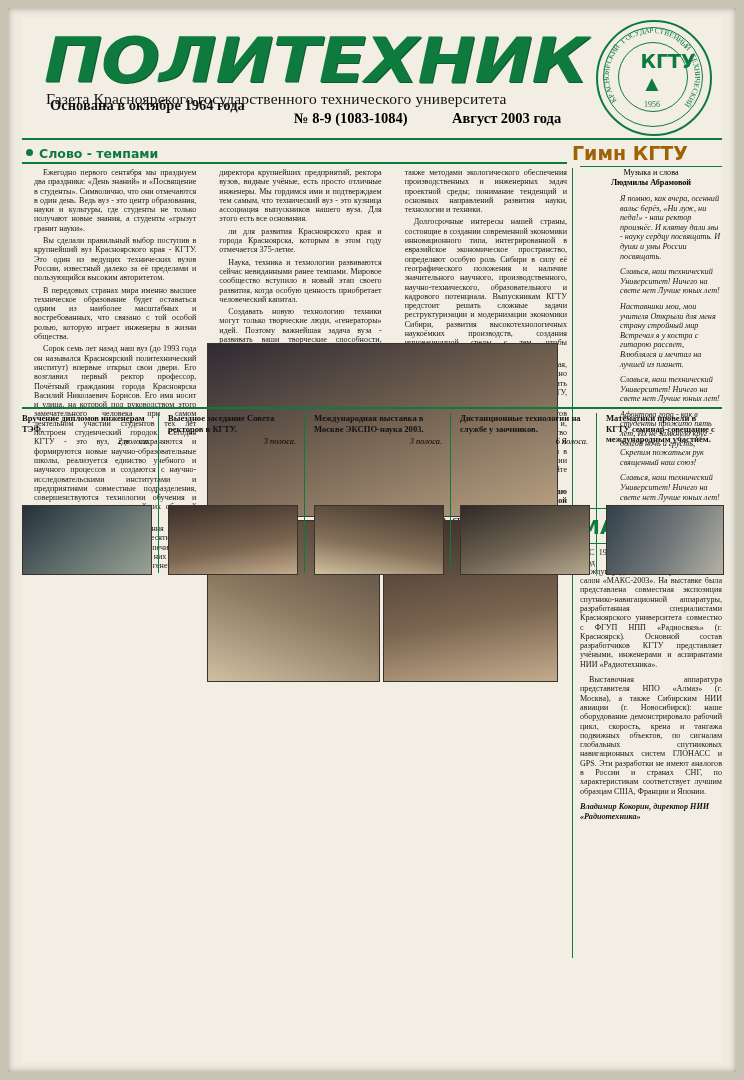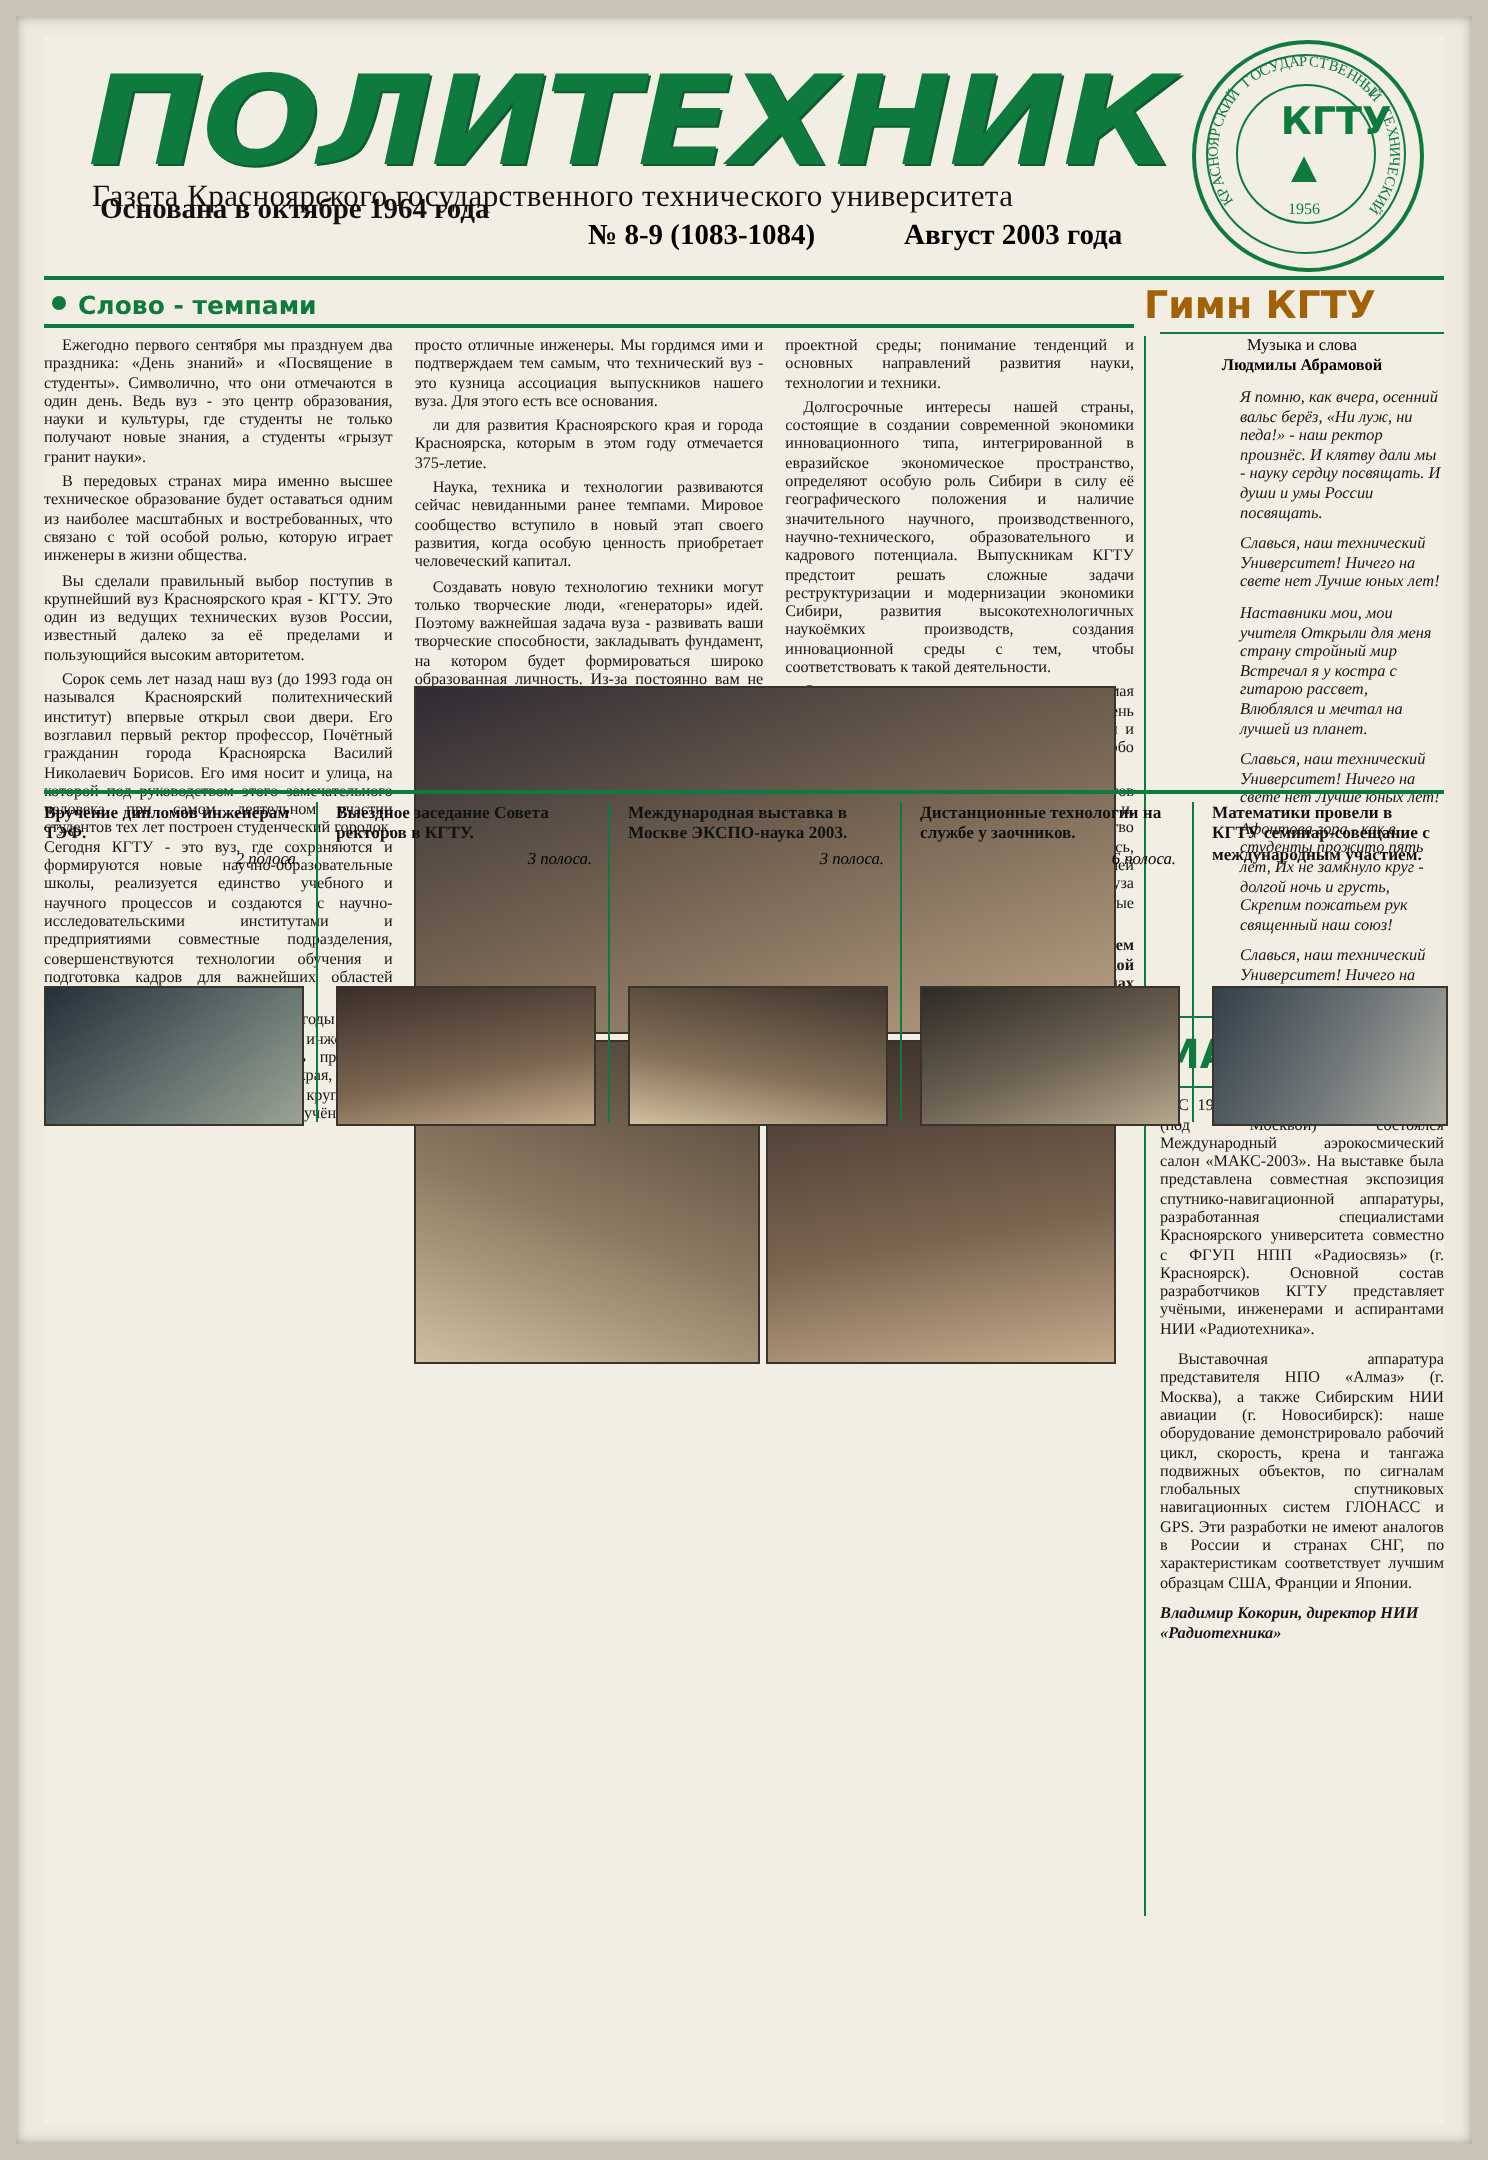--- a/index.html
+++ b/index.html
@@ -95,21 +95,21 @@
     font-size:28.5px;color:#0f7a3d;letter-spacing:-.4px;
     margin:2px 0 4px 0;
   }
   
   .body{position:relative;}
   .maincols{
     position:relative;width:545px;
     column-count:3;column-gap:11px;column-rule:0;
   }
   .col p, .maincols p{
-    margin:0 0 3px 0;text-align:justify;font-size:8.1px;line-height:9.3px;
+    margin:0 0 3px 12px;text-align:justify;font-size:8.1px;line-height:9.3px;
     text-indent:9px;hyphens:auto;color:#161616;
   }
   .rightcol{
     position:absolute;right:0;top:0;width:142px;
   }
   .rightcol .mus{font-size:8.2px;text-align:center;line-height:10px;margin-bottom:6px;}
   .rightcol .mus b{font-weight:bold;}
   .rightcol p{
     margin:0 0 6px 0;font-size:8.2px;line-height:9.6px;text-align:left;color:#161616;
   }
@@ -218,22 +218,22 @@
     <div class="anthem-head">Гимн КГТУ</div>
   </div>
 
   <div style="position:relative;width:545px;height:2px;background:#0f7a3d;margin-bottom:4px;"></div>
   <div style="position:absolute;left:558px;top:148px;width:142px;height:1px;background:#0f7a3d;"></div>
 
   <div class="body">
 
     <div class="maincols">
       <p>Ежегодно первого сентября мы празднуем два праздника: «День знаний» и «Посвящение в студенты». Символично, что они отмечаются в один день. Ведь вуз - это центр образования, науки и культуры, где студенты не только получают новые знания, а студенты «грызут гранит науки».</p>
+      <p>Вы сделали правильный выбор поступив в крупнейший вуз Красноярского края - КГТУ. Это один из ведущих технических вузов России, известный далеко за её пределами и пользующийся высоким авторитетом.</p>
       <p>В передовых странах мира именно высшее техническое образование будет оставаться одним из наиболее масштабных и востребованных, что связано с той особой ролью, которую играет инженеры в жизни общества.</p>
-      <p>Вы сделали правильный выбор поступив в крупнейший вуз Красноярского края - КГТУ. Это один из ведущих технических вузов России, известный далеко за её пределами и пользующийся высоким авторитетом.</p>
       <p>Сорок семь лет назад наш вуз (до 1993 года он назывался Красноярский политехнический институт) впервые открыл свои двери. Его возглавил первый ректор профессор, Почётный гражданин города Красноярска Василий Николаевич Борисов. Его имя носит и улица, на которой под руководством этого замечательного человека при самом деятельном участии студентов тех лет построен студенческий городок. Сегодня КГТУ - это вуз, где сохраняются и формируются новые научно-образовательные школы, реализуется единство учебного и научного процессов и создаются с научно-исследовательскими институтами и предприятиями совместные подразделения, совершенствуются технологии обучения и подготовка кадров для важнейших областей науки, техники и технологий.</p>
       <p>За прошедшие со дня основания годы из стен вуза вышло более пятидесяти тысяч инженеров - людей, обеспечивающих двигатель прогресса. Среди них много руководителей края, города, генеральные директора крупнейших предприятий, ректора вузов, видные учёные, есть просто отличные инженеры. Мы гордимся ими и подтверждаем тем самым, что технический вуз - это кузница ассоциация выпускников нашего вуза. Для этого есть все основания.</p>
       <p>ли для развития Красноярского края и города Красноярска, которым в этом году отмечается 375-летие.</p>
       <p>Наука, техника и технологии развиваются сейчас невиданными ранее темпами. Мировое сообщество вступило в новый этап своего развития, когда особую ценность приобретает человеческий капитал.</p>
       <p>Создавать новую технологию техники могут только творческие люди, «генераторы» идей. Поэтому важнейшая задача вуза - развивать ваши творческие способности, закладывать фундамент, на котором будет формироваться широко образованная личность. Из-за постоянно вам не треть время зря и уж на младших курсах занимайтесь научно-исследовательской работой.</p>
       <p>XXI век предъявляет новые требования к инженерному труду. Главное из них - профессиональная компетентность (сочетание современного знания и практической подготовки, позволяющее) коммуникационная готовность - превращение в гармонично развитую личность.</p>
       <p>Эти технологии позволяют существенно упростить проектирование, производство, продажи, эксплуатацию и сервисное обслуживание сложного производства. Такие технологии позволяют решать нестандартные условия и ситуации, осуществлять осознанное, позитивное отношение к будущей профессии, стремление к профессиональному личностному и профессиональному совершенствованию; владение методами технико-экономического анализа производства с целью его рационализации и оптимизации, а также методами экологического обеспечения производственных и инженерных задач проектной среды; понимание тенденций и основных направлений развития науки, технологии и техники.</p>
       <p>Долгосрочные интересы нашей страны, состоящие в создании современной экономики инновационного типа, интегрированной в евразийское экономическое пространство, определяют особую роль Сибири в силу её географического положения и наличие значительного научного, производственного, научно-технического, образовательного и кадрового потенциала. Выпускникам КГТУ предстоит решать сложные задачи реструктуризации и модернизации экономики Сибири, развития высокотехнологичных наукоёмких производств, создания инновационной среды с тем, чтобы соответствовать к такой деятельности.</p>
       <p>Студенческая пора - самая интересная, самая светлая пора в жизни. Конечно, нужно очень многого успеть за эти годы: получить знания и опыт, быть на хорошем счету КГТУ, любо познакомиться иначе.</p>
       <p>Сложились добрые традиции у студентов разных поколений нашего университета и, пожалуй, главная из них - братство: единство поколений в любви к родному вузу. Я надеюсь, что вы его не берёжно будете и в нынешней истории, и в новейшей истории всего вуза развивайте КГТУ Поддерживайте эти добрые традиции.</p>

